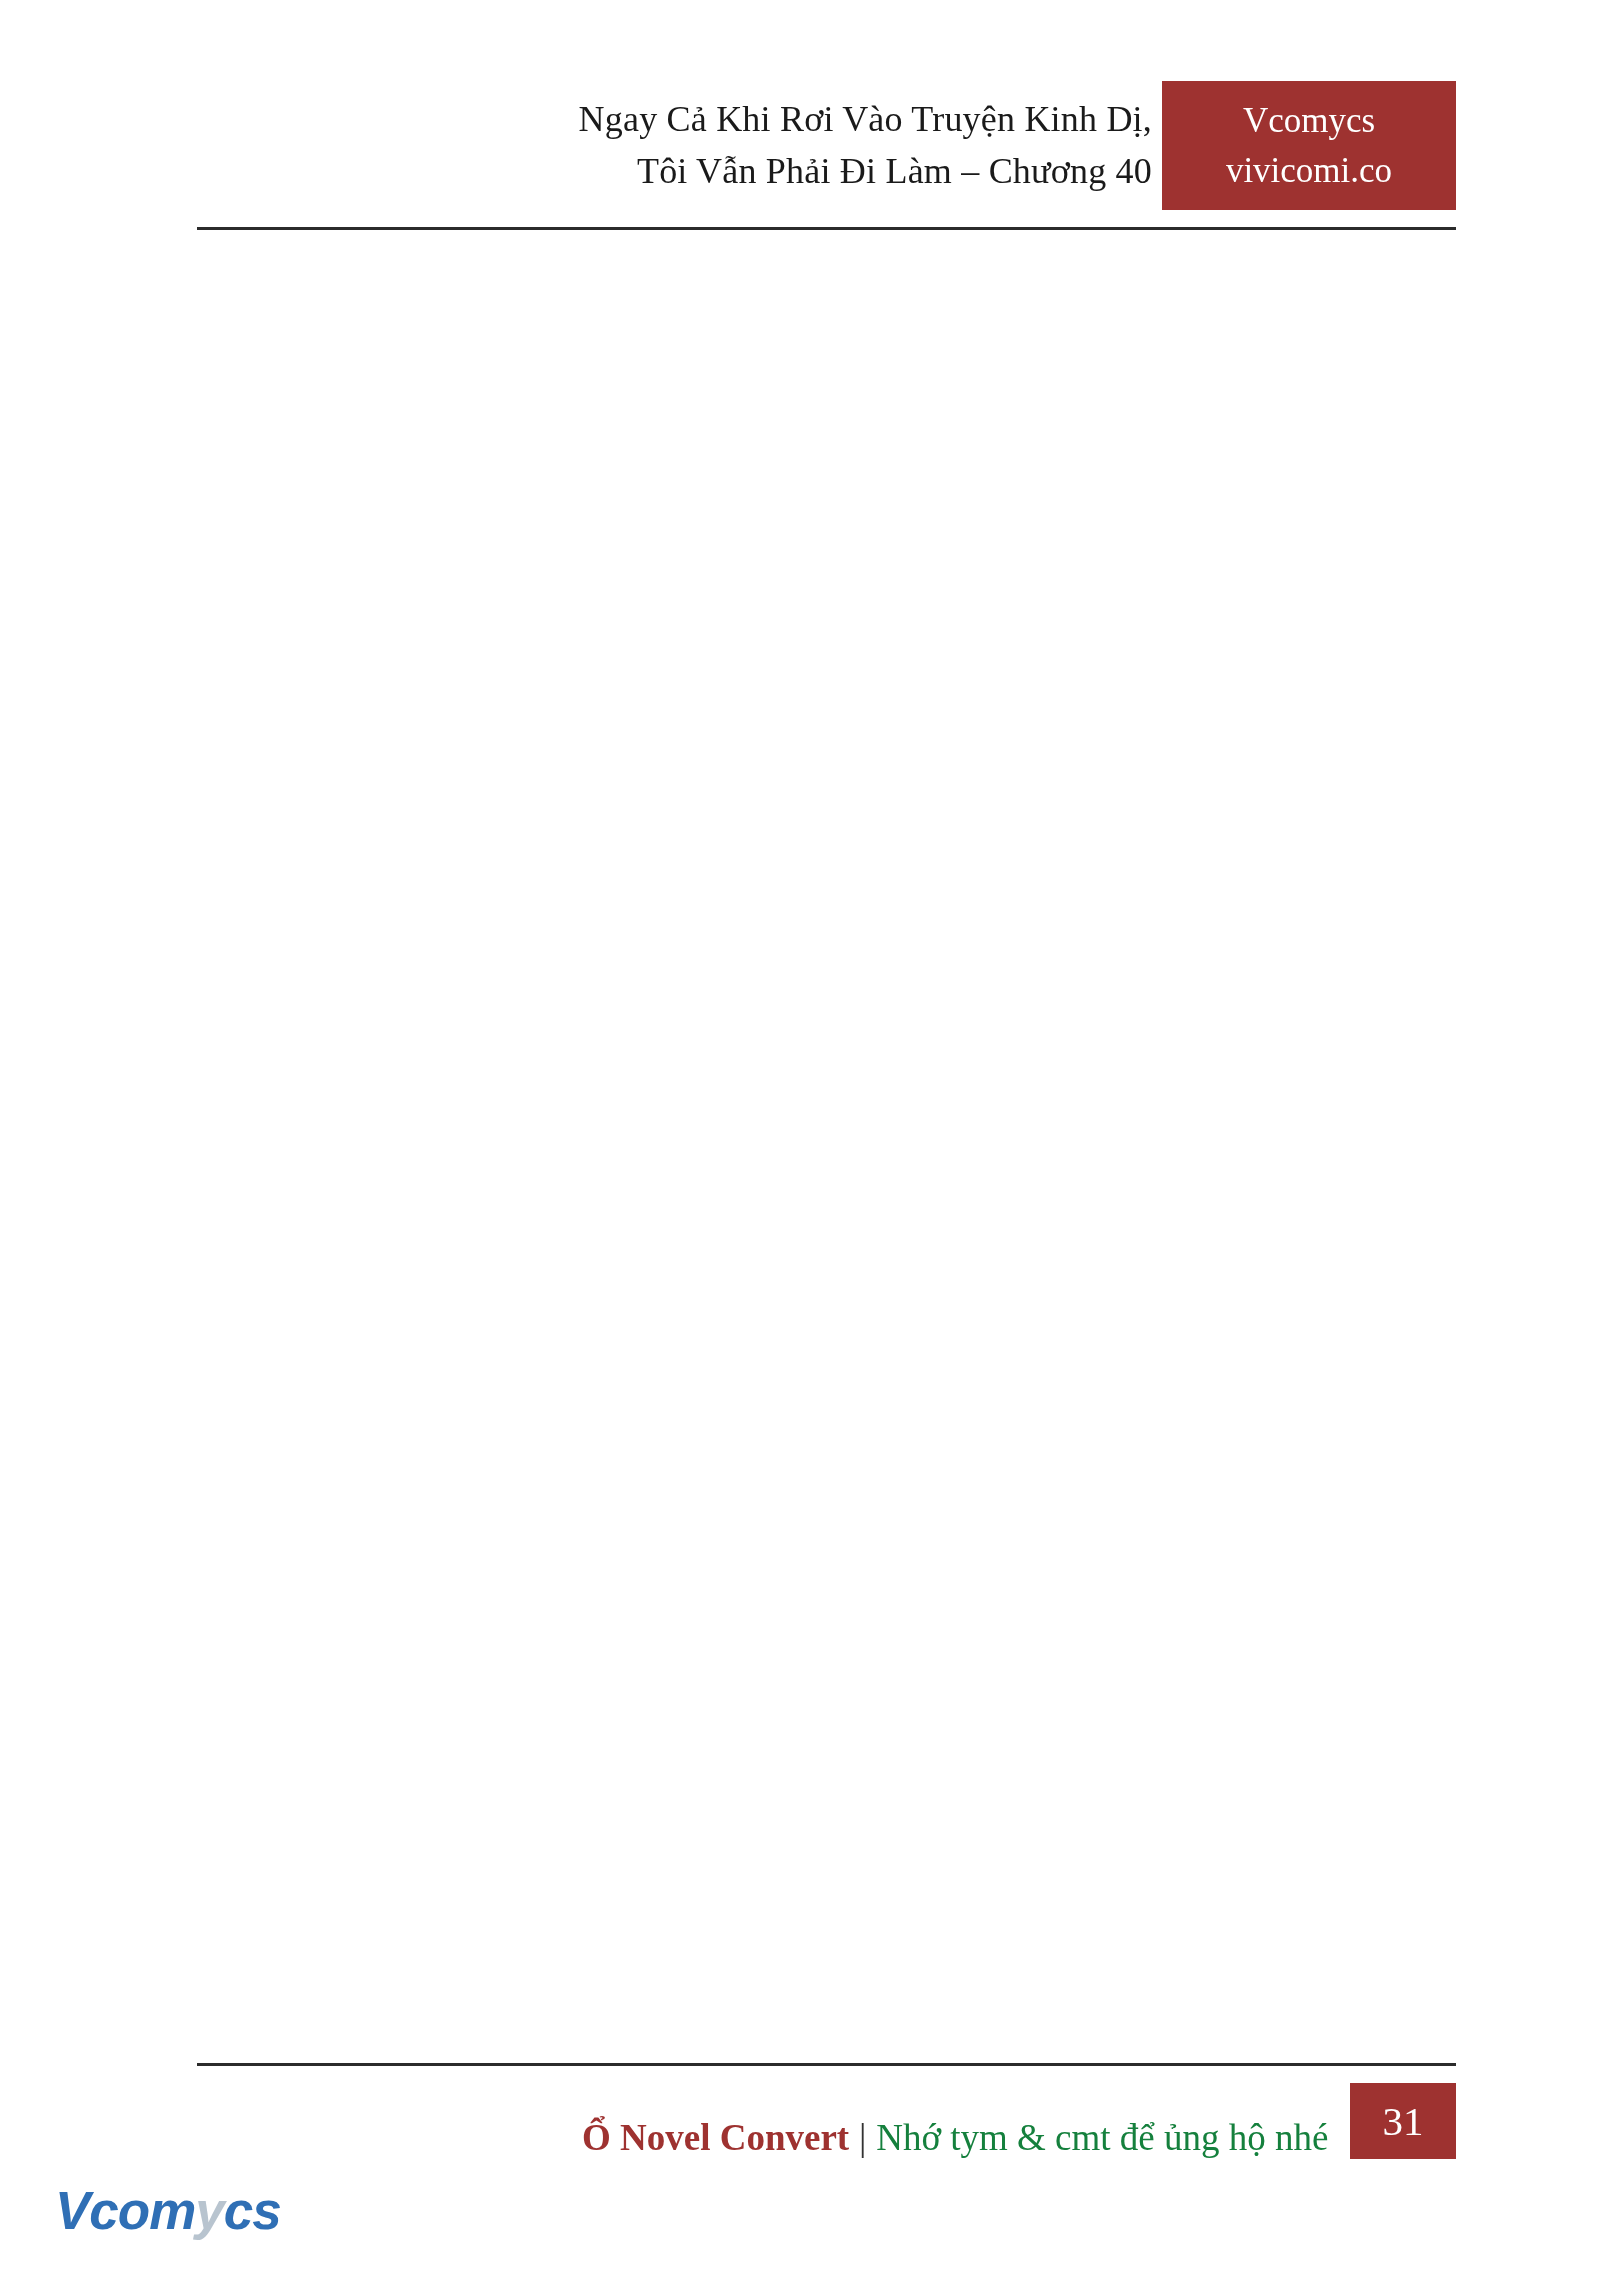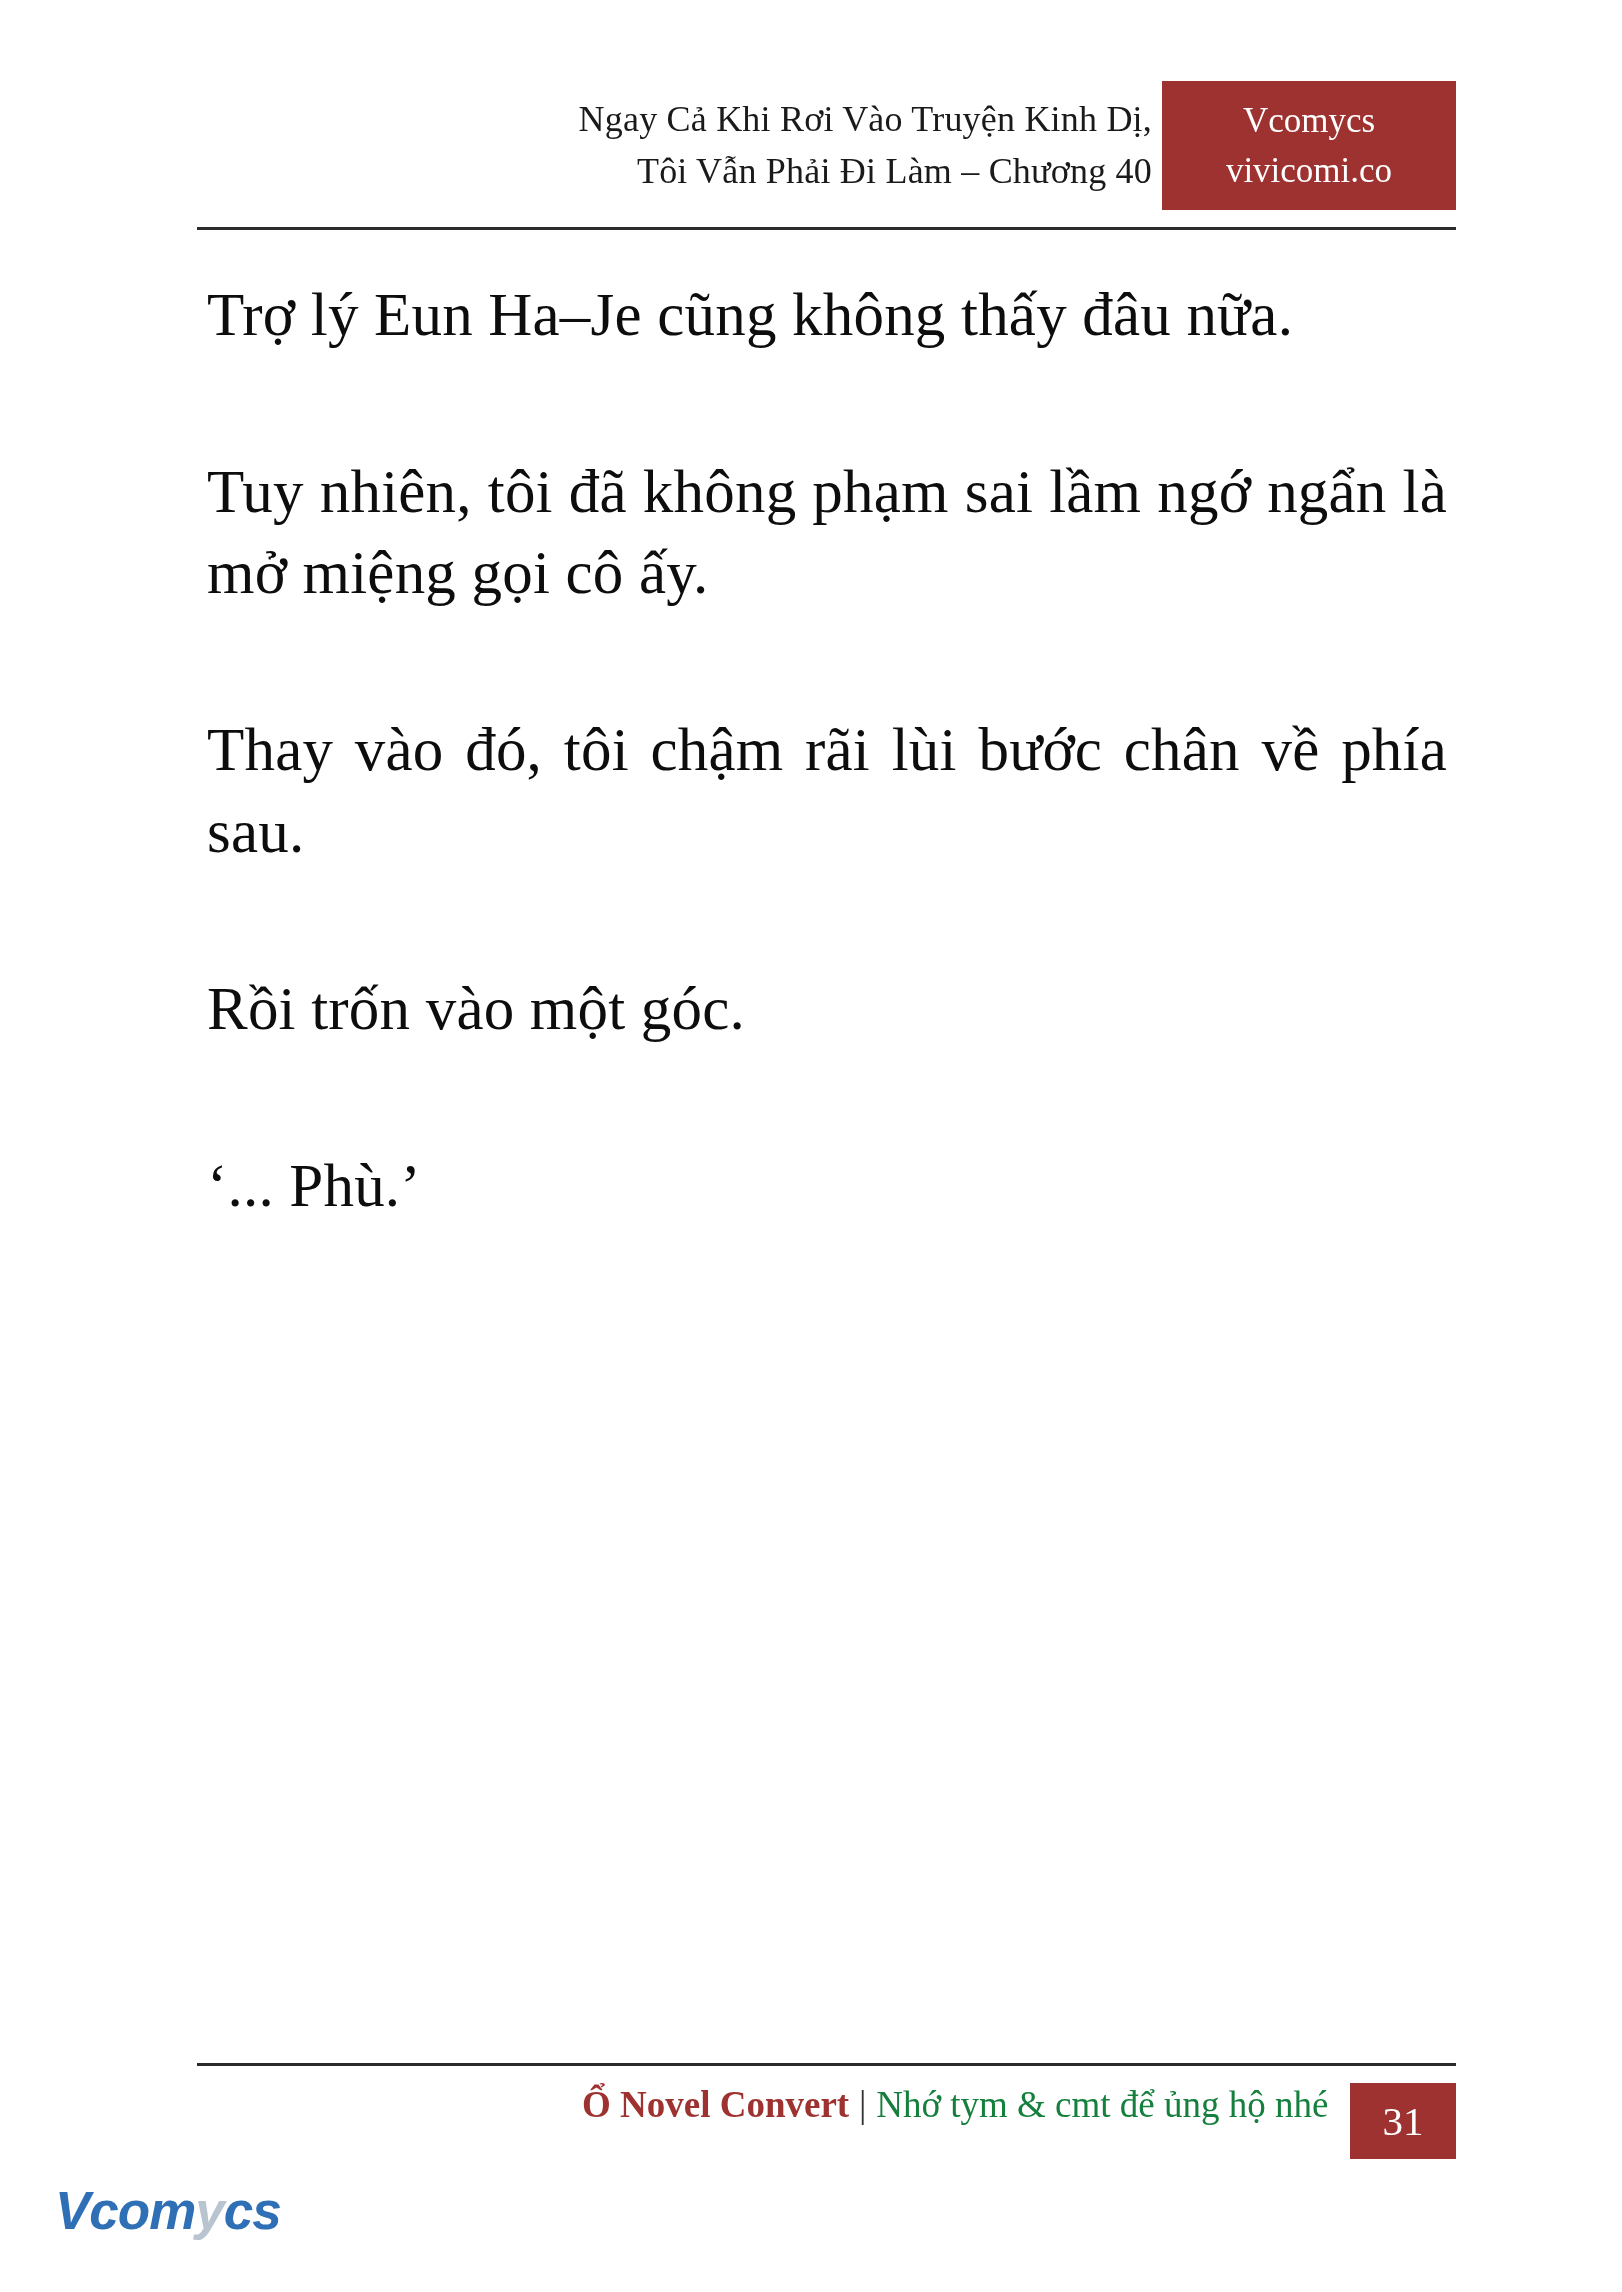--- a/index.html
+++ b/index.html
@@ -109,21 +109,21 @@
     top: 2083px;
     width: 1259px;
     height: 76px;
   }
   .footer-inner {
     position: absolute;
     right: 0;
     top: 0;
     height: 76px;
     display: flex;
-    align-items: flex-start;
+    align-items: flex-end;
   }
   .footer-brand {
     font-family: "Liberation Serif", serif;
     font-weight: bold;
     font-size: 37px;
     color: #9e3230;
     white-space: nowrap;
   }
   .footer-sep {
     font-family: "Liberation Serif", serif;
@@ -185,27 +185,20 @@
       <span>Ngay Cả Khi Rơi Vào Truyện Kinh Dị,</span>
       <span class="line2">Tôi Vẫn Phải Đi Làm – Chương 40</span>
     </div>
     <div class="header-badge">
       <span>Vcomycs</span>
       <span>vivicomi.co</span>
     </div>
   </div>
   <div class="header-rule"></div>
 
-  <div class="content">
-    <p class="para">Trợ lý Eun Ha–Je cũng không thấy đâu nữa.</p>
-    <p class="para">Tuy nhiên, tôi đã không phạm sai lầm ngớ ngẩn là mở miệng gọi cô ấy.</p>
-    <p class="para">Thay vào đó, tôi chậm rãi lùi bước chân về phía sau.</p>
-    <p class="para noj">Rồi trốn vào một góc.</p>
-    <p class="para noj">‘... Phù.’</p>
-  </div>
 
   <div class="footer-rule"></div>
   <div class="footer">
     <div class="footer-inner">
       <span class="footer-brand">Ổ Novel Convert</span>
       <span class="footer-sep">|</span>
       <span class="footer-note">Nhớ tym &amp; cmt để ủng hộ nhé</span>
       <span class="footer-page">31</span>
     </div>
   </div>

